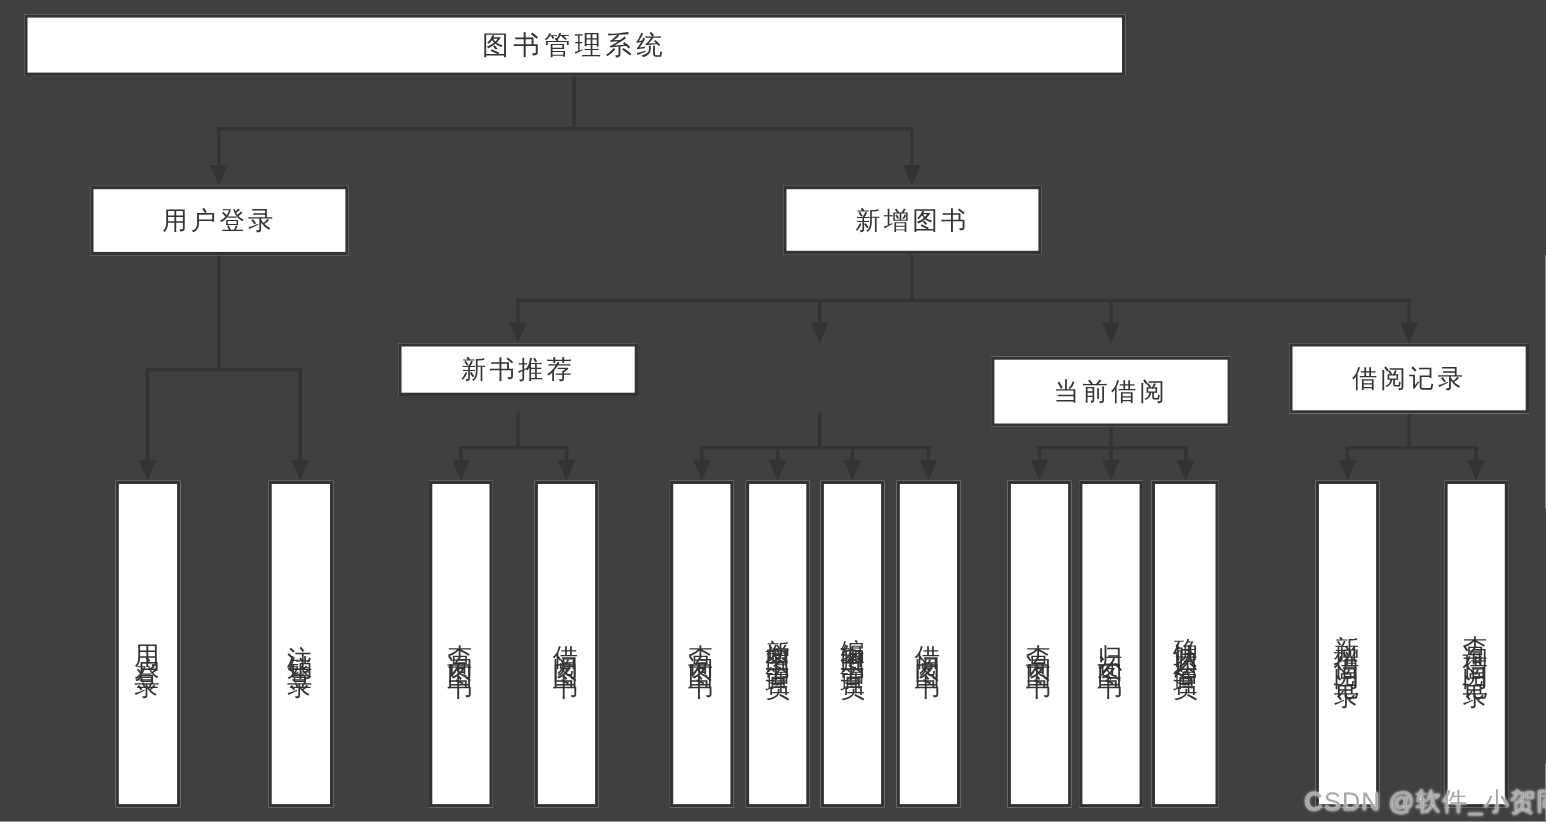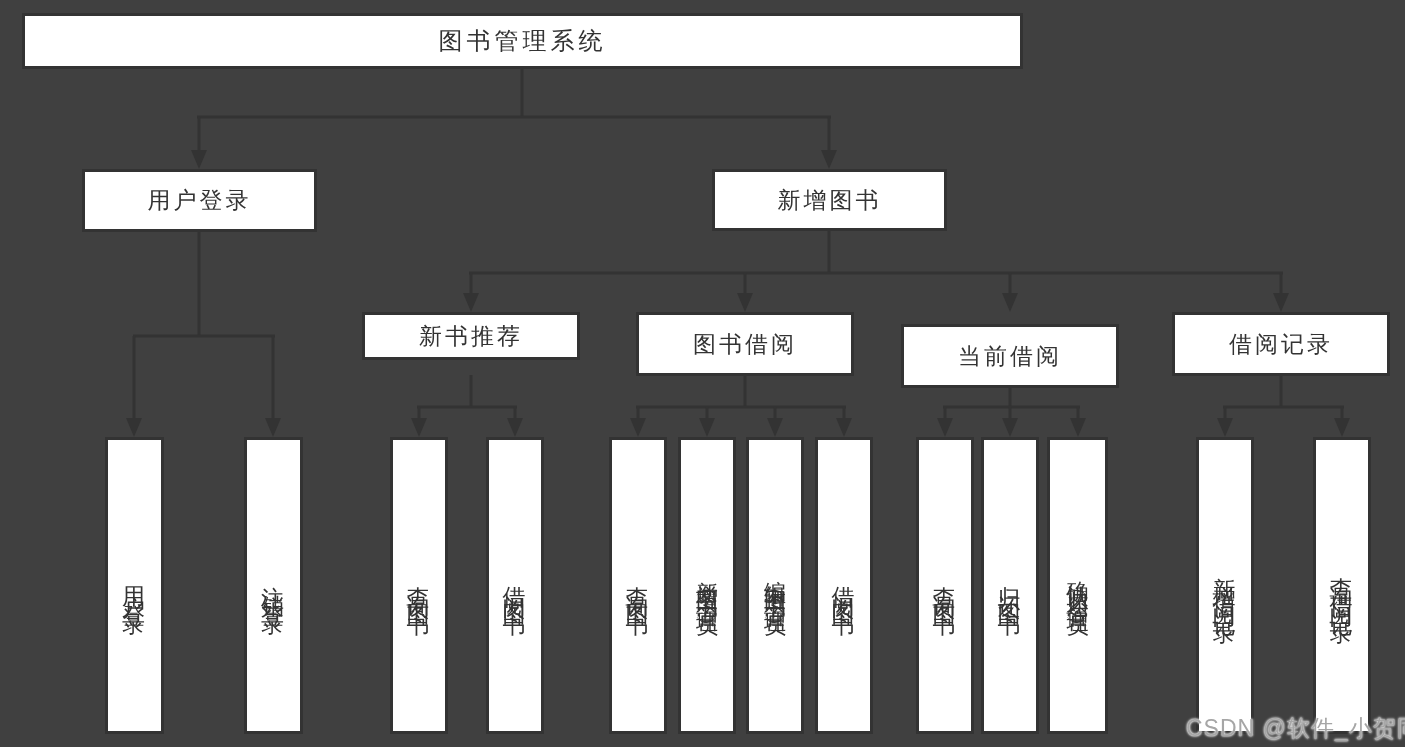--- a/index.html
+++ b/index.html
@@ -111,23 +111,20 @@
   <div class="box h" style="left:82px;top:169px;width:235px;height:63px">
     <span class="label">用户登录</span>
   </div>
   <div class="box h" style="left:712px;top:169px;width:235px;height:62px">
     <span class="label">新增图书</span>
   </div>
 
   <div class="box h" style="left:362px;top:312px;width:218px;height:48px">
     <span class="label">新书推荐</span>
   </div>
-  <div class="box h" style="left:636px;top:312px;width:218px;height:64px">
-    <span class="label">图书借阅</span>
-  </div>
   <div class="box h" style="left:901px;top:324px;width:218px;height:64px">
     <span class="label">当前借阅</span>
   </div>
   <div class="box h" style="left:1172px;top:312px;width:218px;height:64px">
     <span class="label">借阅记录</span>
   </div>
 
   <div class="box leaf" style="left:105px;top:437px;width:59px;height:297px">
     <span class="label">用户登录</span>
   </div>

